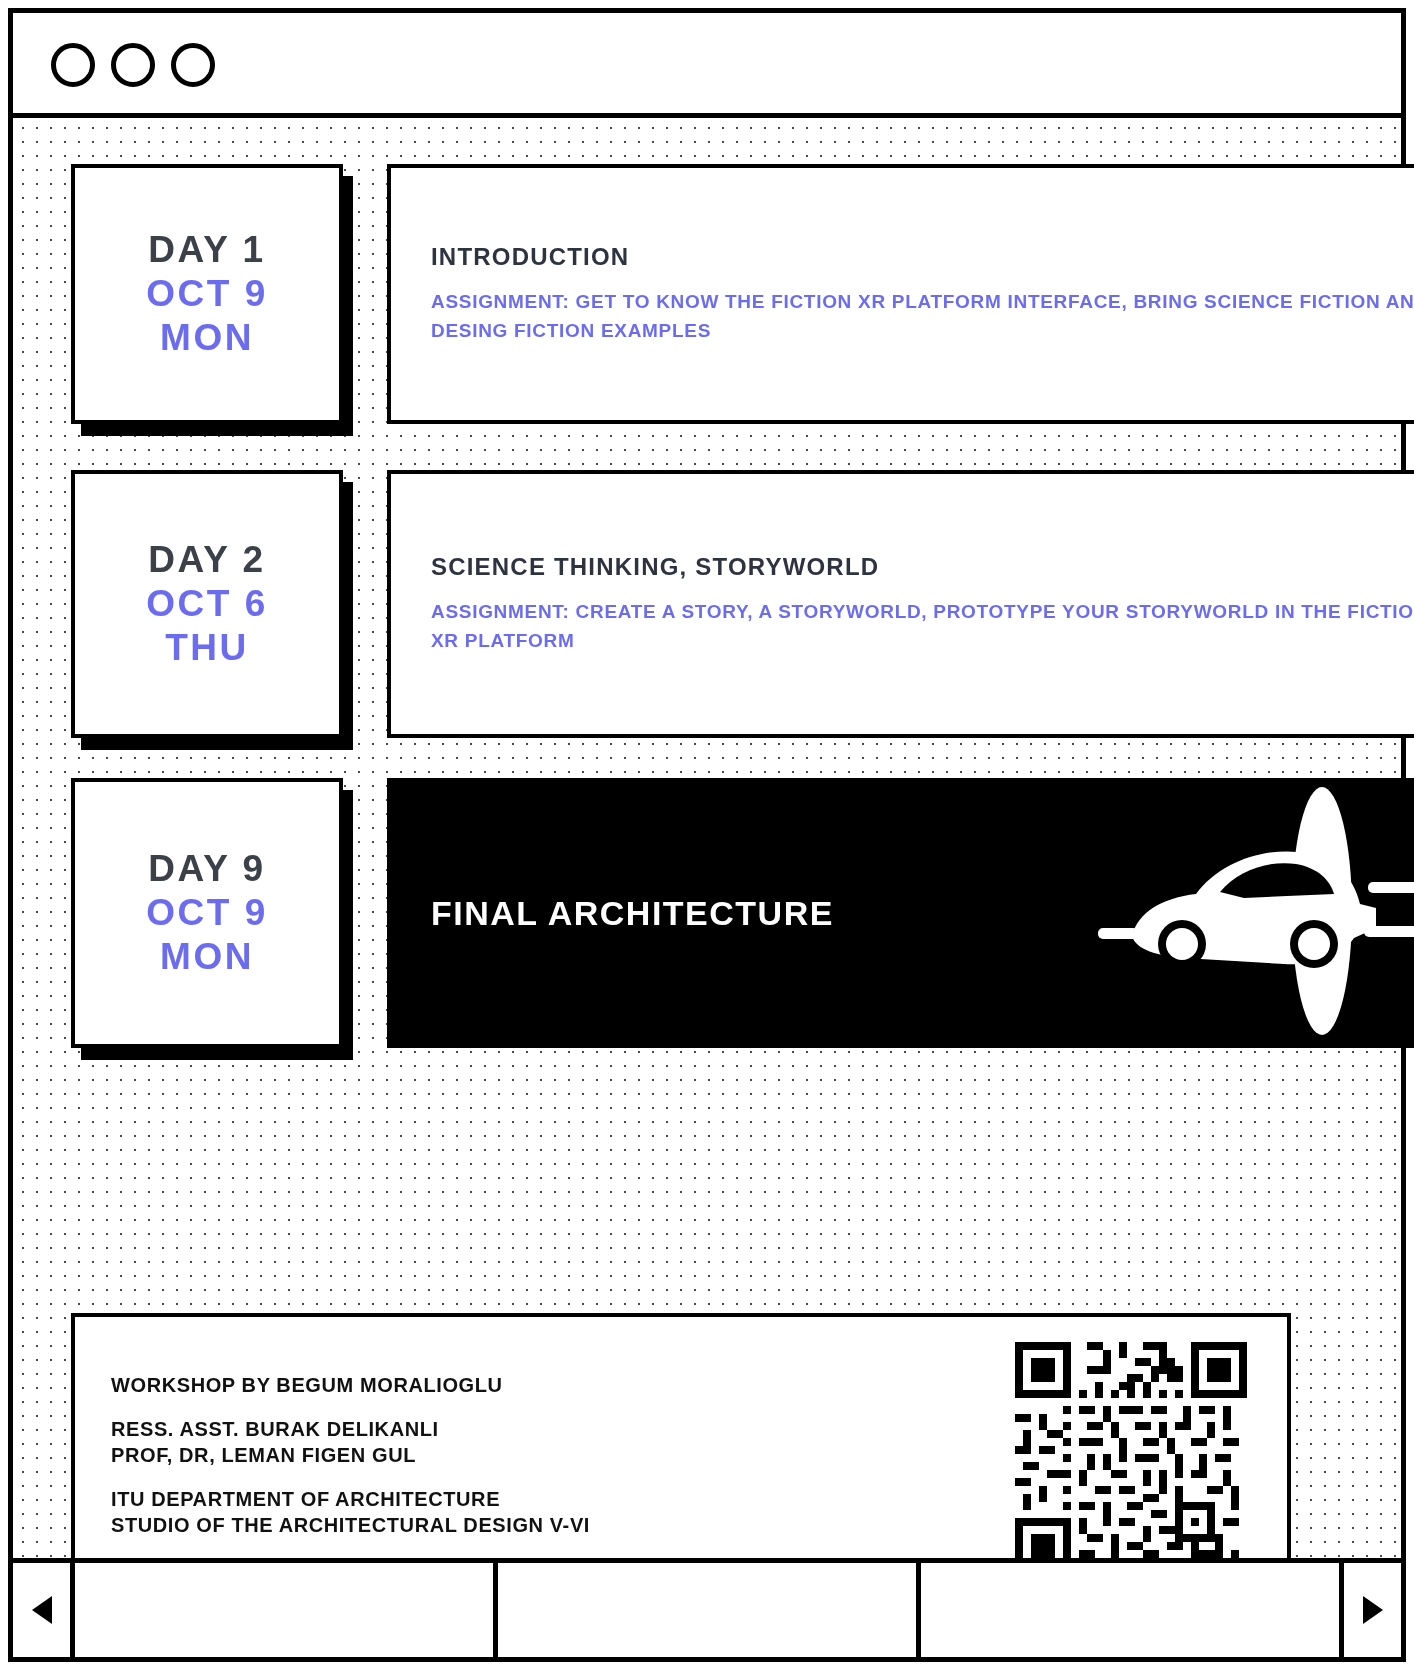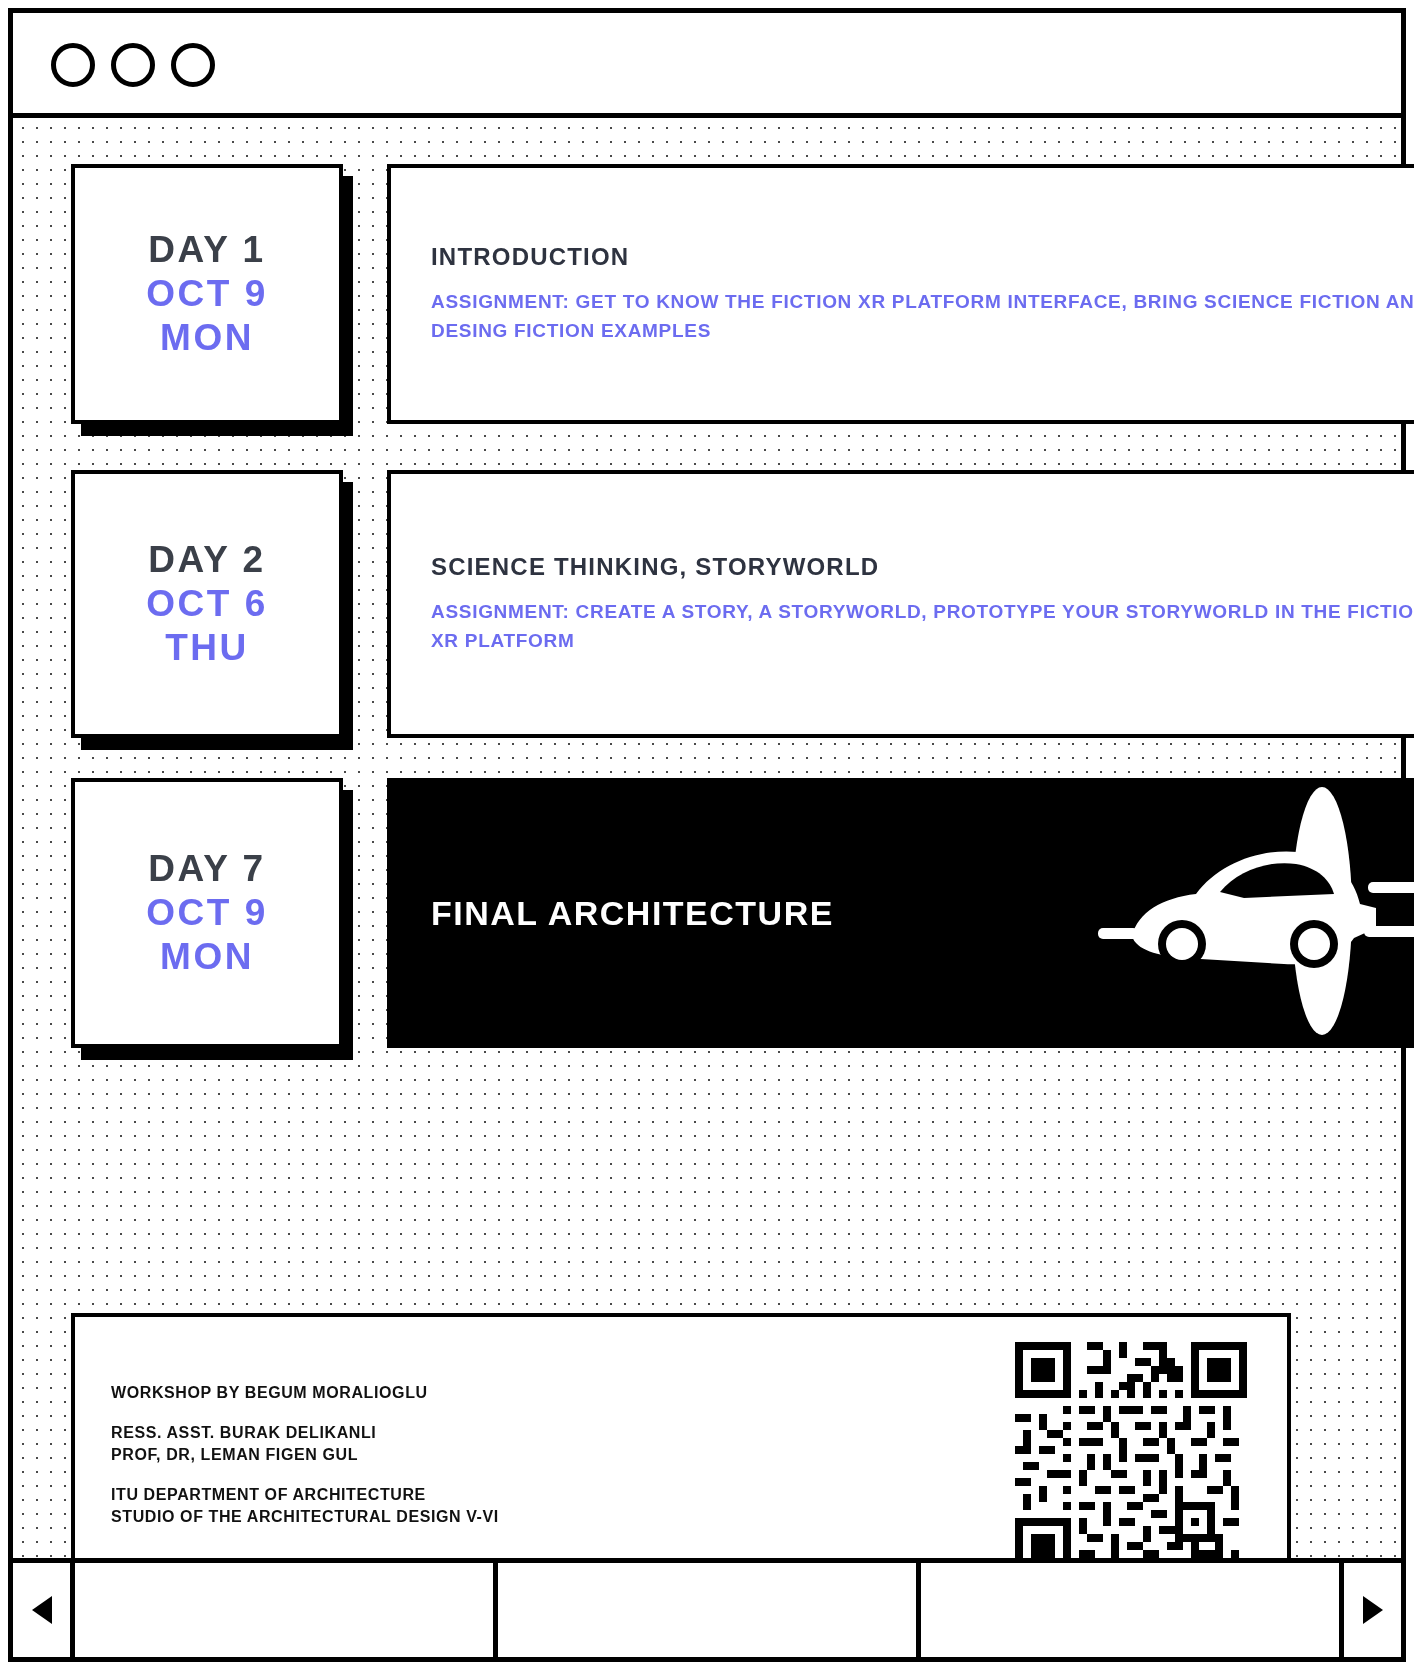--- a/index.html
+++ b/index.html
@@ -174,21 +174,21 @@
     width: 1220px; height: 290px;
     background: #fff;
     border: 4px solid #000;
     display: flex;
     align-items: center;
     justify-content: space-between;
     padding: 0 40px 0 36px;
   }
   .credits-text { line-height: 1; }
   .credits-line {
-    font-size: 16px;
+    font-size: 20px;
     font-weight: bold;
     color: #111;
     letter-spacing: 0.6px;
     margin: 0 0 6px 0;
     text-transform: uppercase;
   }
   .credits-group { margin-bottom: 24px; }
   .credits-group:last-child { margin-bottom: 0; }
   .qr {
     width: 232px; height: 232px;
@@ -238,21 +238,21 @@
         <div class="panel">
           <h2 class="panel-title">SCIENCE THINKING, STORYWORLD</h2>
           <p class="panel-assign">ASSIGNMENT: CREATE A STORY, A STORYWORLD, PROTOTYPE YOUR STORYWORLD IN THE FICTION XR PLATFORM</p>
         </div>
       </div>
 
       <div class="row" style="top: 660px; height: 270px;">
         <div class="daycard-wrap">
           <div class="daycard-shadow"></div>
           <div class="daycard">
-            <div class="day-label">DAY 7</div>
+            <div class="day-label">DAY 9</div>
             <div class="day-date">OCT 9</div>
             <div class="day-dow">MON</div>
           </div>
         </div>
         <div class="panel dark">
           <h2 class="panel-title">FINAL ARCHITECTURE</h2>
           <span class="car-svg">
             <svg width="330" height="250" viewBox="0 0 330 250" xmlns="http://www.w3.org/2000/svg">
 
               <ellipse cx="230" cy="125" rx="30" ry="124" fill="#fff"></ellipse>

